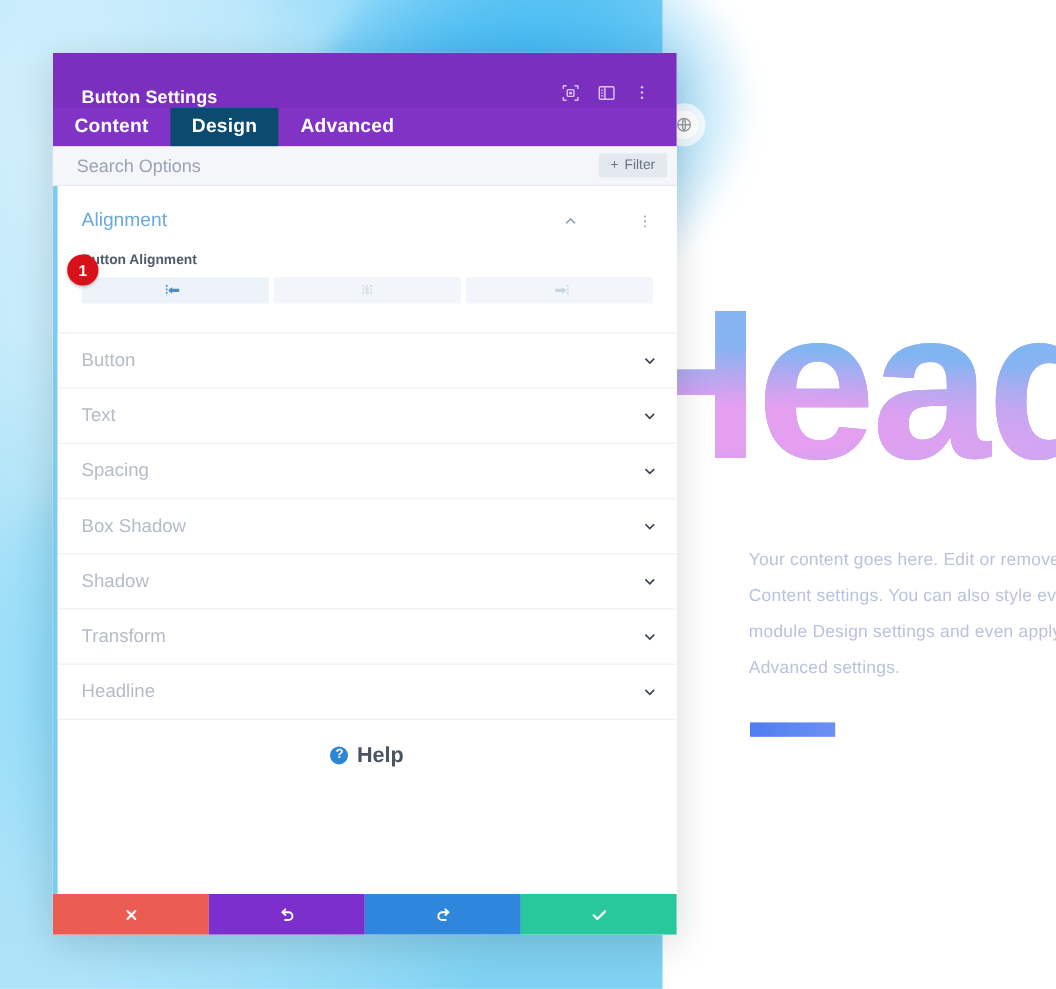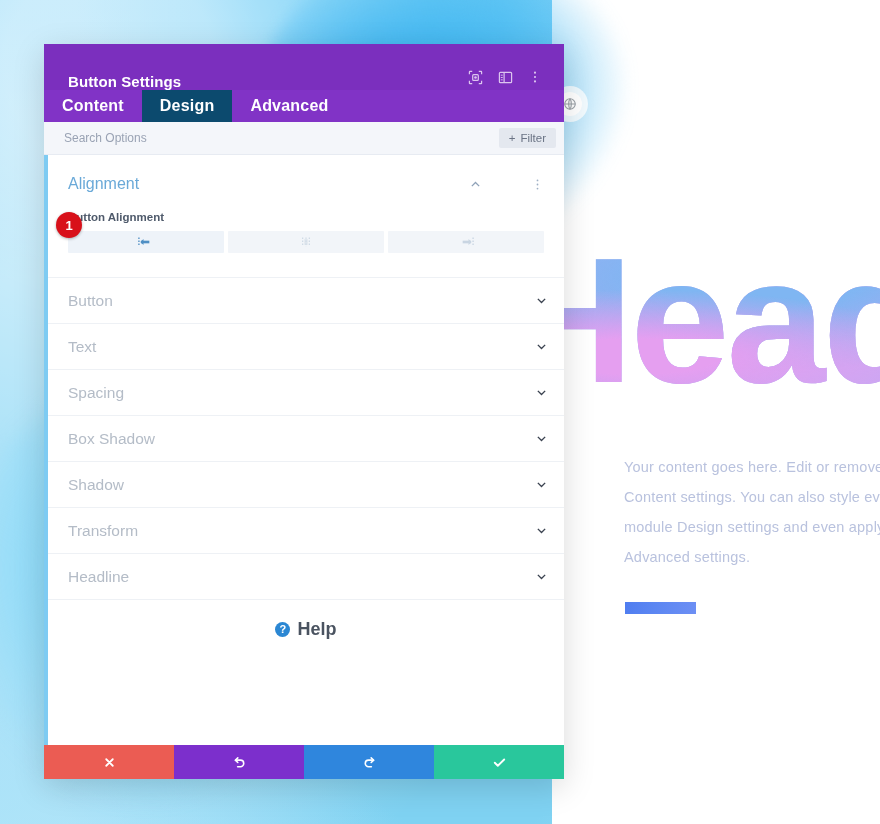--- a/index.html
+++ b/index.html
@@ -143,21 +143,21 @@
     background: #f4f6fa;
     border-bottom: 1px solid #e7ebf2;
     display: flex; align-items: center;
     padding: 0 8px 0 20px;
     flex-shrink: 0;
     position: relative;
   }
   #search-input {
     flex: 1;
     border: none; outline: none; background: transparent;
-    font-size: 12px;
+    font-size: 15px;
     color: #4c5566;
     font-family: "Liberation Sans", sans-serif;
   }
   #search-input::placeholder { color: #9aa3b4; }
   #filter-btn {
     background: #e4e8ef;
     color: #6a7384;
     font-size: 11.5px;
     padding: 4px 10px;
     display: flex; align-items: center; gap: 5px;

